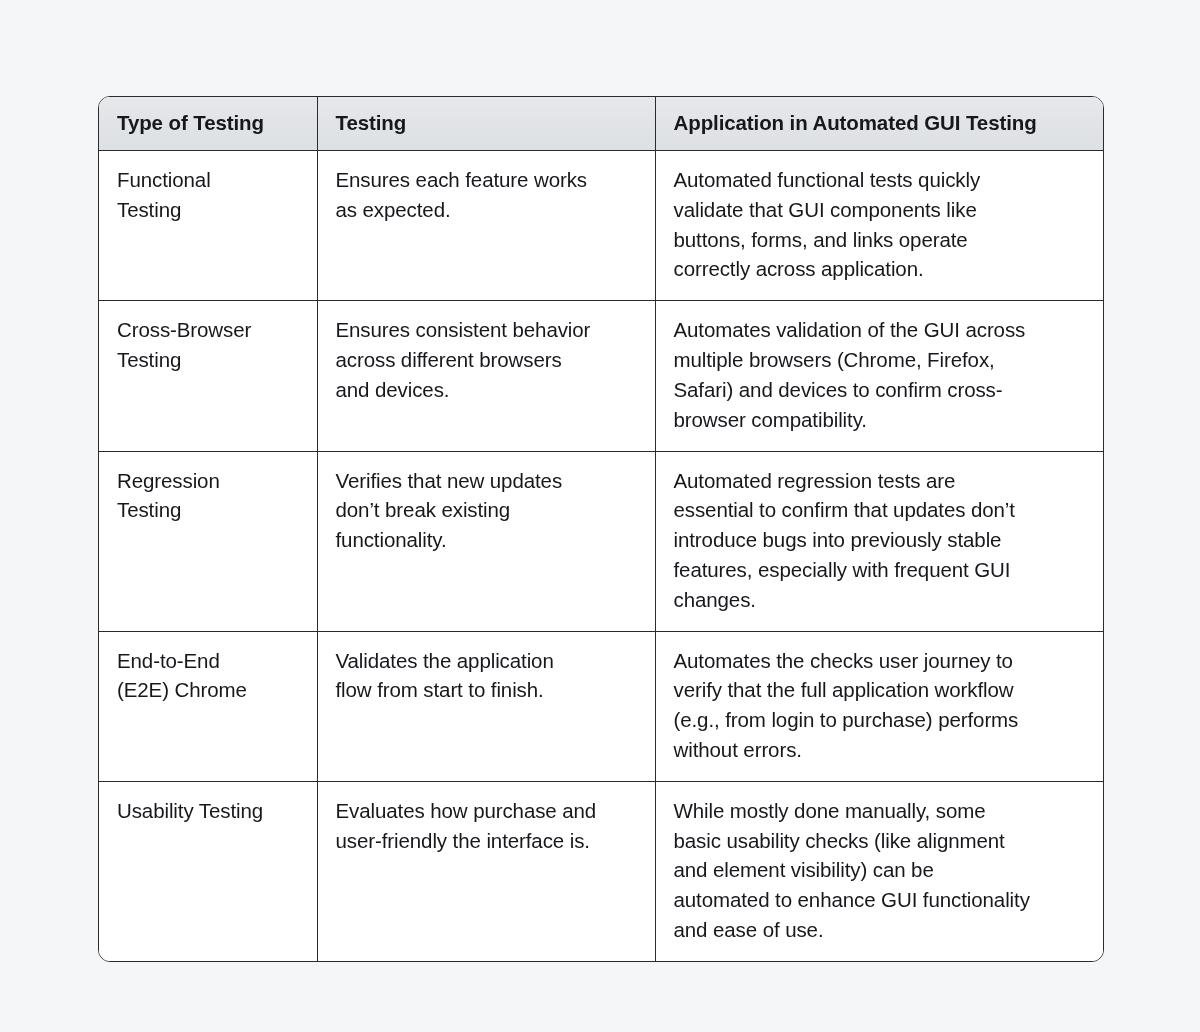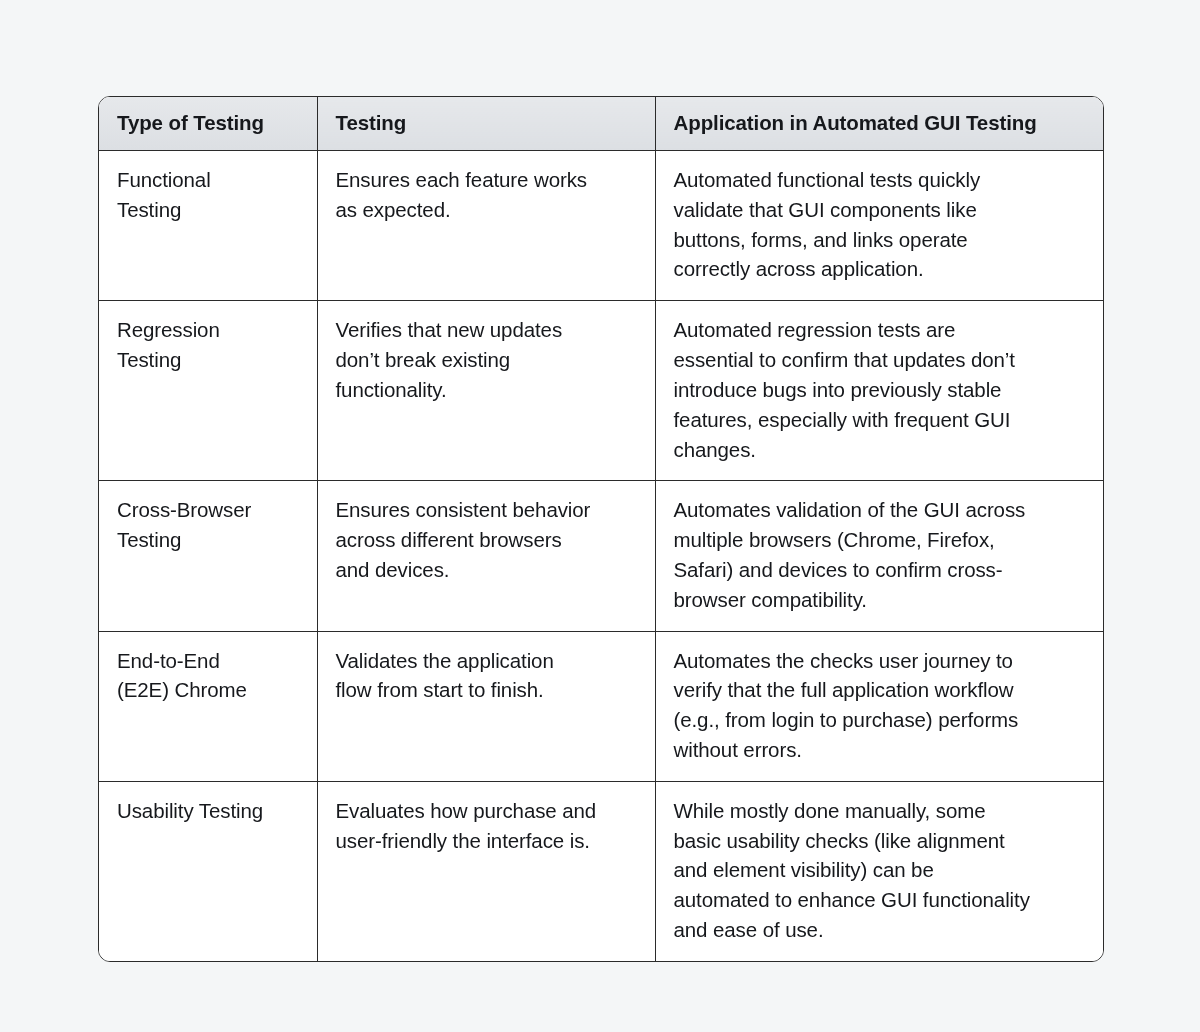--- a/index.html
+++ b/index.html
@@ -128,55 +128,55 @@
               <span class="cell-text">Ensures each feature works
 as expected.</span>
             </td>
           <td>
               <span class="cell-text">Automated functional tests quickly
 validate that GUI components like
 buttons, forms, and links operate
 correctly across application.</span>
             </td>
         </tr>
+        <tr data-row="2">
+          <td class="type-cell">
+              <span class="cell-text">Cross-Browser
+Testing</span>
+            </td>
+          <td>
+              <span class="cell-text">Ensures consistent behavior
+across different browsers
+and devices.</span>
+            </td>
+          <td>
+              <span class="cell-text">Automates validation of the GUI across
+multiple browsers (Chrome, Firefox,
+Safari) and devices to confirm cross-
+browser compatibility.</span>
+            </td>
+        </tr>
         <tr data-row="1">
           <td class="type-cell">
               <span class="cell-text">Regression
 Testing</span>
             </td>
           <td>
               <span class="cell-text">Verifies that new updates
 don’t break existing
 functionality.</span>
             </td>
           <td>
               <span class="cell-text">Automated regression tests are
 essential to confirm that updates don’t
 introduce bugs into previously stable
 features, especially with frequent GUI
 changes.</span>
             </td>
         </tr>
-        <tr data-row="2">
-          <td class="type-cell">
-              <span class="cell-text">Cross-Browser
-Testing</span>
-            </td>
-          <td>
-              <span class="cell-text">Ensures consistent behavior
-across different browsers
-and devices.</span>
-            </td>
-          <td>
-              <span class="cell-text">Automates validation of the GUI across
-multiple browsers (Chrome, Firefox,
-Safari) and devices to confirm cross-
-browser compatibility.</span>
-            </td>
-        </tr>
         <tr data-row="3">
           <td class="type-cell">
               <span class="cell-text">End-to-End
 (E2E) Chrome</span>
             </td>
           <td>
               <span class="cell-text">Validates the application
 flow from start to finish.</span>
             </td>
           <td>

